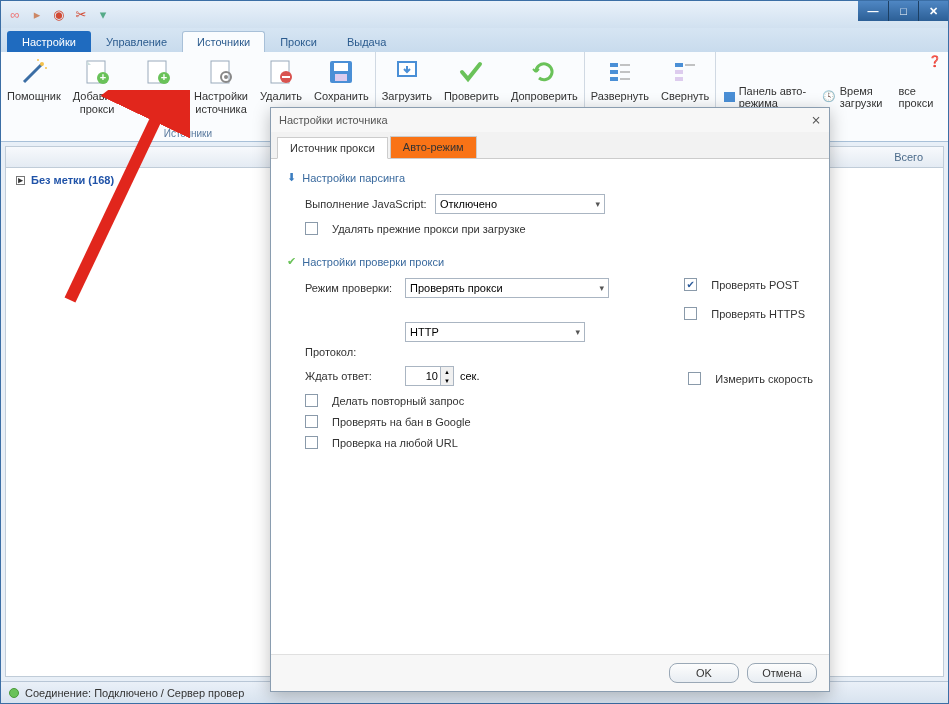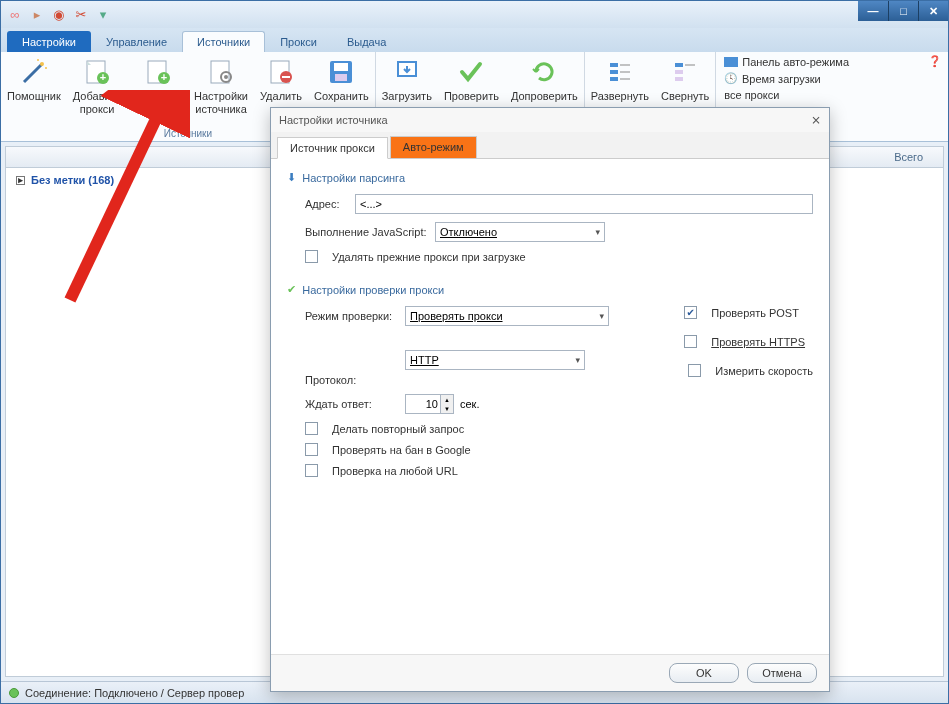--- a/index.html
+++ b/index.html
@@ -21,21 +21,21 @@
 .tab.primary { background: #1f6bbf; color: #fff; border-radius: 3px 3px 0 0; }
 .tab.active { background: #fafcfe; border: 1px solid #a8c0d8; border-bottom: none; border-radius: 3px 3px 0 0; }
 
 .ribbon { background: #fafcfe; height: 90px; border-bottom: 1px solid #a8c0d8; display: flex; position: relative; }
 .rgroup { border-right: 1px solid #d0d9e3; display: flex; flex-direction: column; }
 .rgroup-btns { display: flex; flex: 1; align-items: flex-start; }
 .rgroup-label { text-align: center; font-size: 10px; color: #5a7a9e; padding: 2px 0; }
 .rbtn { display: flex; flex-direction: column; align-items: center; padding: 4px 6px 2px; cursor: pointer; min-width: 48px; }
 .rbtn-icon { width: 32px; height: 32px; display: flex; align-items: center; justify-content: center; margin-bottom: 2px; }
 .rbtn-label { text-align: center; font-size: 11px; color: #333; line-height: 1.15; }
-.rside { display: flex; flex-direction: column; padding: 4px 8px; gap: 4px; }
+.rside { display: flex; padding: 4px 8px; gap: 4px; }
 .rside-item { display: flex; align-items: center; gap: 4px; color: #333; cursor: pointer; }
 .help-icon { position: absolute; right: 6px; top: 3px; font-size: 11px; color: #2b5b8e; cursor: pointer; }
 
 .content { flex: 1; display: flex; flex-direction: column; background: #e8eff7; padding: 4px; position: relative; }
 .grid-header { background: linear-gradient(#f7f9fc, #e4ebf3); border: 1px solid #c0ccd8; height: 22px; display: flex; align-items: center; color: #4a6a8a; }
 .grid-header .col-right { margin-left: auto; padding: 0 20px; }
 .grid-body { flex: 1; background: #fff; border: 1px solid #c0ccd8; border-top: none; }
 .tree-row { display: flex; align-items: center; gap: 6px; padding: 6px 10px; color: #2053a8; font-weight: bold; }
 .tree-exp { width: 9px; height: 9px; border: 1px solid #777; display: flex; align-items: center; justify-content: center; font-size: 9px; line-height: 1; color: #333; background: #fff; cursor: pointer; }
 
@@ -48,21 +48,21 @@
 .dlg-title { height: 24px; display: flex; align-items: center; padding: 0 8px; color: #555; background: #f7f7f7; }
 .dlg-close { margin-left: auto; cursor: pointer; font-size: 12px; color: #555; }
 .dlg-tabs { display: flex; background: #f2f2f2; border-bottom: 1px solid #ccc; padding-left: 6px; padding-top: 4px; }
 .dlg-tab { padding: 4px 12px; border: 1px solid #ccc; border-bottom: none; margin-right: 2px; background: #f97316; cursor: pointer; color: #333; }
 .dlg-tab.active { background: #fff; border-bottom: 1px solid #fff; position: relative; top: 1px; }
 .dlg-body { flex: 1; padding: 12px 16px; background: #fff; }
 .section-header { display: flex; align-items: center; gap: 6px; margin-bottom: 10px; color: #3a6a9e; }
 .form-row { display: flex; align-items: center; margin-bottom: 8px; padding-left: 18px; }
 .form-label { width: 130px; color: #333; }
 .form-input { border: 1px solid #aab5c2; padding: 2px 4px; height: 20px; background: #fff; }
-.form-select { border: 1px solid #aab5c2; height: 20px; background: #fff; padding: 0 18px 0 4px; position: relative; display: inline-flex; align-items: center; cursor: pointer; text-decoration: underline; }
+.form-select { border: 1px solid #aab5c2; height: 20px; background: #fff; padding: 0 18px 0 4px; position: relative; display: inline-flex; align-items: center; cursor: pointer; }
 .form-select::after { content: "▾"; position: absolute; right: 4px; color: #555; font-size: 9px; }
 .chk { display: flex; align-items: center; gap: 14px; margin-bottom: 8px; padding-left: 18px; color: #333; cursor: pointer; }
 .chkbox { width: 13px; height: 13px; border: 1px solid #8a9aaa; background: #fff; display: inline-flex; align-items: center; justify-content: center; font-size: 10px; color: #2a5a9a; }
 .right-checks { display: inline-flex; flex-direction: column; gap: 8px; }
 .two-col { display: flex; gap: 30px; }
 .spinner { display: inline-flex; align-items: center; }
 .spinner input { width: 36px; text-align: right; border: 1px solid #aab5c2; height: 20px; padding: 0 2px; }
 .spin-btns { display: flex; flex-direction: column; border: 1px solid #aab5c2; border-left: none; }
 .spin-btns span { width: 12px; height: 9px; font-size: 6px; display: flex; align-items: center; justify-content: center; background: #f0f0f0; cursor: pointer; }
 .dlg-buttons { padding: 8px 12px; display: flex; justify-content: flex-end; gap: 8px; border-top: 1px solid #e0e0e0; background: #f7f7f7; }
@@ -284,24 +284,20 @@
     <div class="dlg-tab active">Источник прокси</div>
     <div class="dlg-tab">Авто-режим</div>
   </div>
   <div class="dlg-body">
 
     <div class="section-header">
       <span style="color:#3b7dc0;">⬇</span>
       <span>Настройки парсинга</span>
     </div>
     <div class="form-row">
-      <span class="form-label" style="width:50px;">Адрес:</span>
-      <input class="form-input" style="flex: 1 1 0%;" value="&lt;...&gt;">
-    </div>
-    <div class="form-row">
       <span class="form-label">Выполнение JavaScript:</span>
       <div class="form-select" style="width:170px;">
           <span>Отключено</span>
         </div>
     </div>
     <div class="chk">
       <span class="chkbox"></span>
       <span>Удалять прежние прокси при загрузке</span>
     </div>
 
@@ -336,25 +332,25 @@
               </div>
           </div>
           <span style="margin-left:6px;">сек.</span>
         </div>
       </div>
       <div class="right-checks">
         <div class="chk" style="padding-left:0;">
           <span class="chkbox">✔</span>
           <span>Проверять POST</span>
         </div>
-        <div class="chk" style="padding-left:0;text-decoration:underline;">
+        <div class="chk" style="padding-left:0;">
           <span class="chkbox"></span>
           <span>Проверять HTTPS</span>
         </div>
-        <div class="chk" style="padding-left:4px;">
+        <div class="chk" style="padding-left:4px;margin-top:36px;">
           <span class="chkbox"></span>
           <span>Измерить скорость</span>
         </div>
       </div>
     </div>
 
     <div class="chk">
       <span class="chkbox"></span>
       <span>Делать повторный запрос</span>
     </div>

